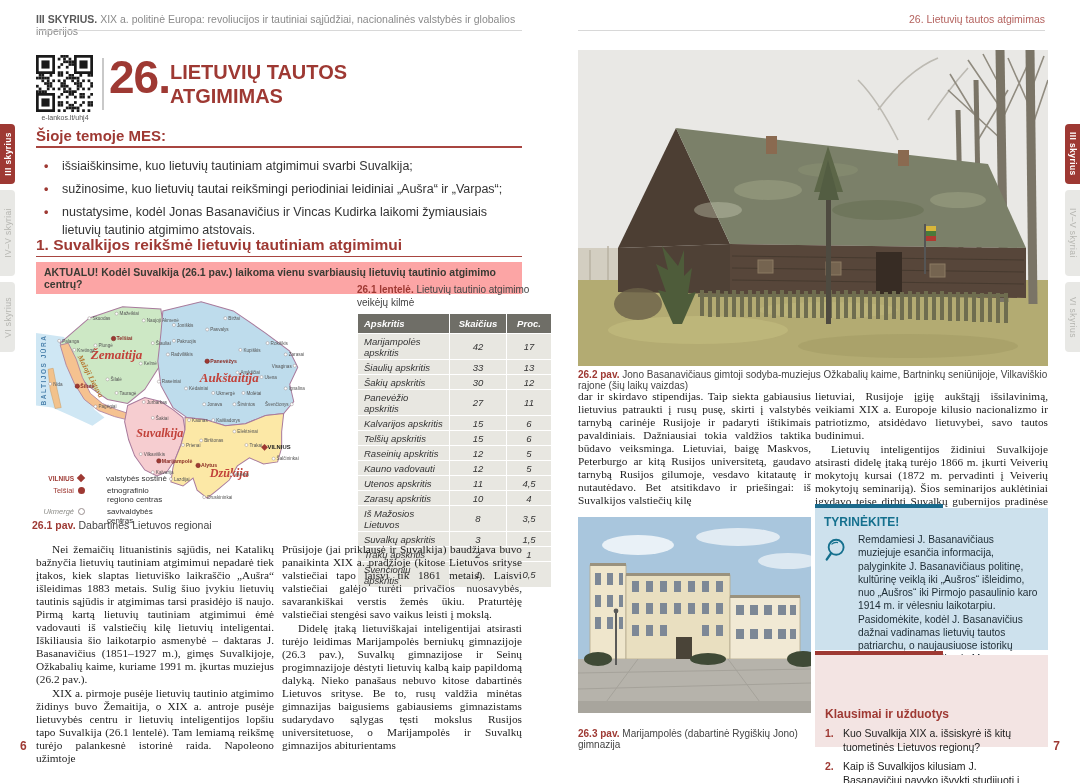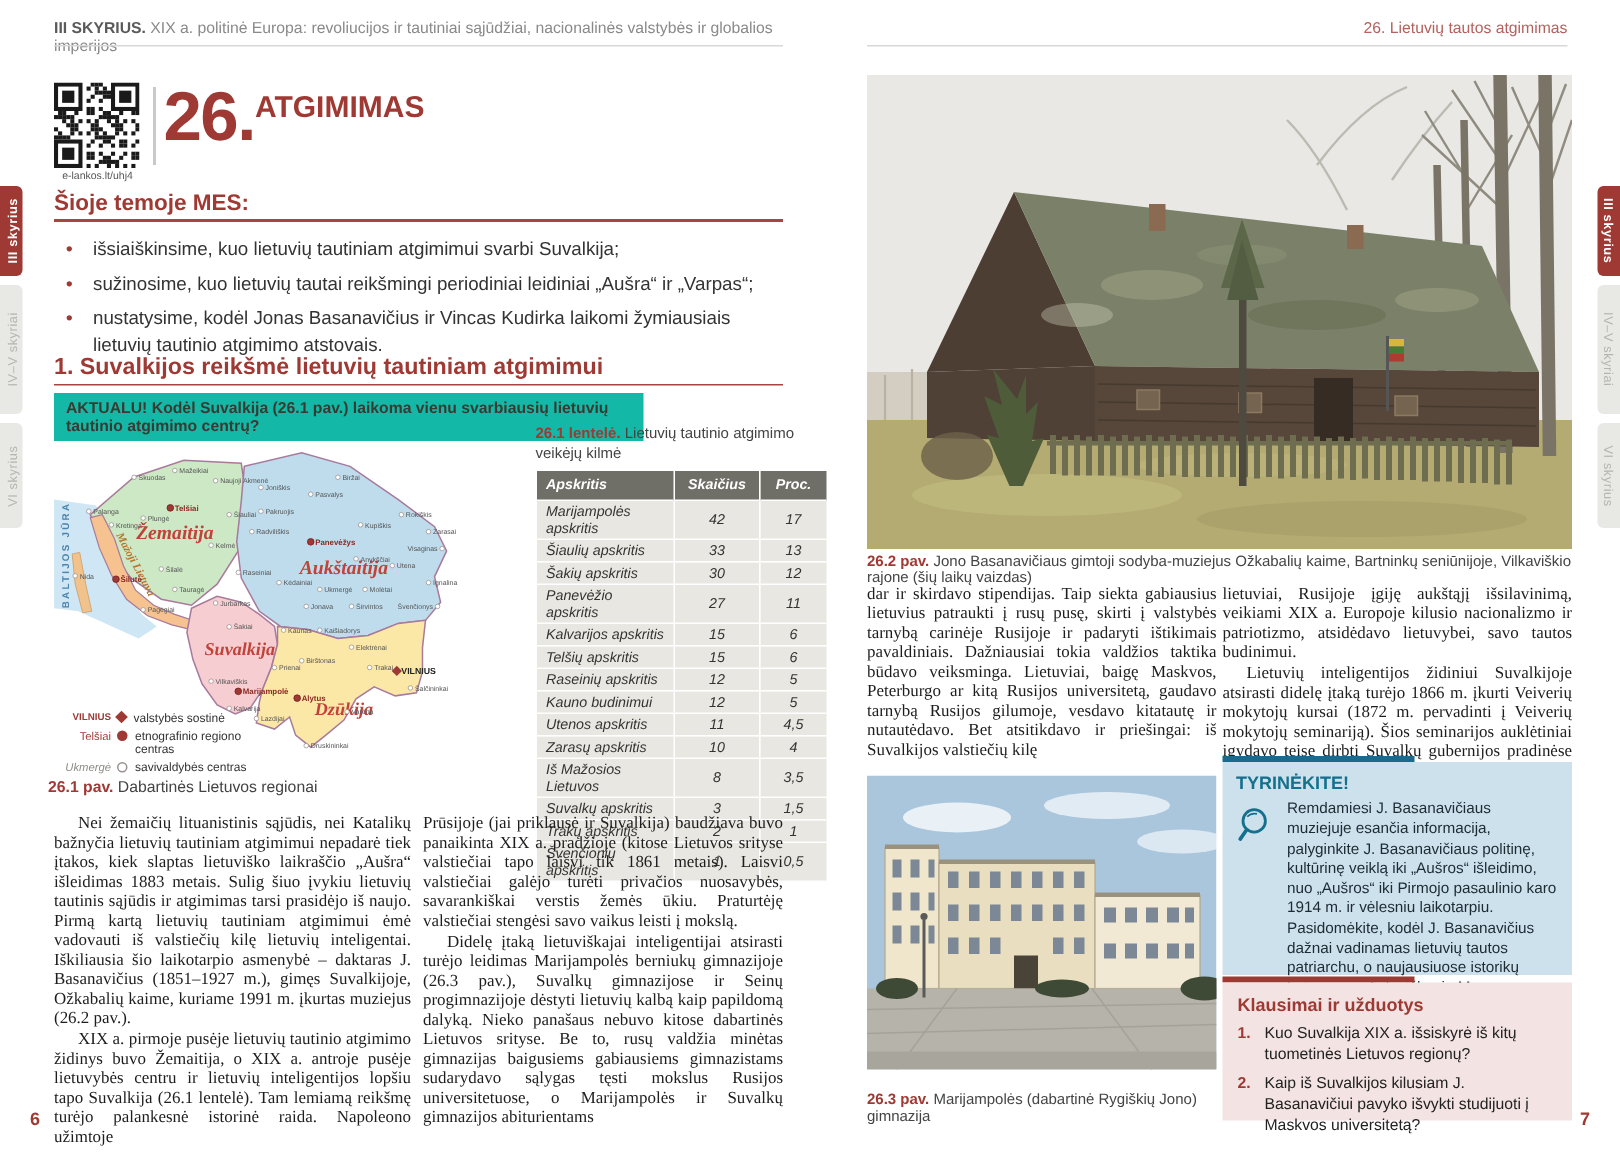--- a/index.html
+++ b/index.html
@@ -35,42 +35,42 @@
   
   .intro-head{position:absolute;left:36px;top:127px;font-size:15px;font-weight:bold;color:#9e3933;}
   .intro-rule{position:absolute;left:36px;top:146px;width:486px;height:2px;background:#a84540;}
   .goals{position:absolute;left:36px;top:152px;width:486px;margin:0;padding:0;list-style:none;}
   .goals li{position:relative;font-size:12.5px;color:#333;line-height:1.45;margin:5px 0;padding-left:26px;}
   .goals li::before{content:"•";position:absolute;left:8px;color:#9e3933;font-weight:bold;}
 
   
   .sec-title{position:absolute;left:36px;top:236px;font-size:15.5px;font-weight:bold;color:#9e3933;}
   .sec-rule{position:absolute;left:36px;top:256px;width:486px;height:1px;background:#a84540;}
-  .aktualu{position:absolute;left:36px;top:262px;width:393px;box-sizing:border-box;background:#14b8a6;
+  .aktualu{position:absolute;left:36px;top:262px;width:486px;box-sizing:border-box;background:#fca5a5;
            font-size:10.5px;font-weight:bold;color:#3a3a33;padding:4px 8px;}
 
   
   .map-wrap{position:absolute;left:32px;top:288px;width:302px;height:228px;}
   .map-wrap svg{width:100%;height:100%;}
   .region-label{font-family:"Liberation Serif",serif;font-style:italic;font-weight:bold;}
   .sea-label{font-size:6.5px;fill:#4d83ad;letter-spacing:1.5px;font-weight:bold;}
   .ct-town{font-size:4.6px;fill:#555;}
   .ct-center{font-size:5.2px;font-weight:bold;fill:#8a2b24;}
   .ct-capital{font-size:5.8px;font-weight:bold;fill:#222;}
   .map-legend{position:absolute;left:6px;top:186px;width:130px;}
   .lg-row{display:flex;align-items:flex-start;margin-bottom:2px;}
   .lg-sample{width:36px;text-align:right;margin-right:4px;flex:none;line-height:9px;}
   .lg-sample.capital{color:#9e3933;font-weight:bold;font-size:6.5px;}
   .lg-sample.center{color:#9e3933;font-size:7.5px;}
   .lg-sample.town{color:#8d8d88;font-style:italic;font-size:7.5px;}
   .lg-marker{flex:none;margin:1px 5px 0 0;}
   .m-capital{width:6px;height:6px;background:#9e3933;transform:rotate(45deg);}
   .m-center{width:7px;height:7px;border-radius:50%;background:#9e3933;}
   .m-town{width:5px;height:5px;border-radius:50%;border:1px solid #9a8f8f;background:#fff;}
-  .lg-label{font-size:8px;color:#333;line-height:9.5px;}
+  .lg-label{font-size:8px;color:#333;line-height:9.5px;margin-left:17px;}
   .fig-cap{font-size:10.5px;color:#444;}
   .fig-cap b{color:#9e3933;}
   .map-caption{position:absolute;left:32px;top:519px;width:300px;}
 
   
   .table-block{position:absolute;left:357px;top:283px;width:194px;}
   .tbl-cap{font-size:10px;color:#444;line-height:1.3;margin-bottom:5px;}
   .tbl-cap b{color:#9e3933;}
   table.origins{width:100%;border-collapse:collapse;font-size:9.5px;font-style:italic;}
   table.origins th{background:#6f6e67;color:#fff;text-align:left;padding:4px 6px;font-size:9.5px;border-left:1px solid #fff;}
@@ -101,21 +101,21 @@
            background:#cde1ed;padding:7px 9px 6px 9px;}
   .tyr-title{font-size:12px;font-weight:bold;color:#15708e;margin-bottom:4px;}
   .tyr-body{display:flex;}
   .tyr-icon{flex:none;width:34px;padding-top:4px;}
   .tyr-text{font-size:10.2px;line-height:1.3;color:#1d2b33;}
 
   
   .q-bar{position:absolute;left:815px;top:651px;width:128px;height:4px;background:#9e3933;}
   .q-box{position:absolute;left:815px;top:655px;width:233px;height:92px;box-sizing:border-box;
          background:#f3e4e3;padding:8px 10px;}
-  .q-title{font-size:12px;font-weight:bold;color:#9e3933;margin-bottom:6px;}
+  .q-title{font-size:12px;font-weight:bold;color:#9e3933;margin-bottom:6px;margin-top:44px;}
   .q-item{display:flex;font-size:10.5px;line-height:1.3;color:#222;margin-bottom:6px;}
   .q-num{flex:none;width:18px;color:#9e3933;font-weight:bold;}
 
   .pn{position:absolute;top:739px;font-size:12px;font-weight:bold;color:#9e3933;}
   .pn-l{left:20px;} .pn-r{right:20px;}
 </style>
 </head>
 <body>
 
 <div class="spread">
@@ -273,20 +273,21 @@
         <rect x="15" y="1" width="5" height="5" fill="#fff"></rect>
         <rect x="16" y="2" width="3" height="3" fill="#1a1a1a"></rect>
         <rect x="0" y="14" width="7" height="7" fill="#1a1a1a"></rect>
         <rect x="1" y="15" width="5" height="5" fill="#fff"></rect>
         <rect x="2" y="16" width="3" height="3" fill="#1a1a1a"></rect>
       </svg></div>
   <div class="qr-label">e-lankos.lt/uhj4</div>
   <div class="chap-div"></div>
   <div class="chap-num">26.</div>
   <div class="chap-title">
+    <div>LIETUVIŲ TAUTOS</div>
     <div>ATGIMIMAS</div>
   </div>
 
   <div class="intro-head">Šioje temoje MES:</div>
   <div class="intro-rule"></div>
   <ul class="goals">
       <li>išsiaiškinsime, kuo lietuvių tautiniam atgimimui svarbi Suvalkija;</li>
       <li>sužinosime, kuo lietuvių tautai reikšmingi periodiniai leidiniai „Aušra“ ir „Varpas“;</li>
       <li>nustatysime, kodėl Jonas Basanavičius ir Vincas Kudirka laikomi žymiausiais lietuvių tautinio atgimimo atstovais.</li>
     </ul>
@@ -477,21 +478,21 @@
             <td>Telšių apskritis</td>
             <td class="num">15</td>
             <td class="num">6</td>
           </tr>
           <tr>
             <td>Raseinių apskritis</td>
             <td class="num">12</td>
             <td class="num">5</td>
           </tr>
           <tr>
-            <td>Kauno budinimui</td>
+            <td>Kauno vadovauti</td>
             <td class="num">12</td>
             <td class="num">5</td>
           </tr>
           <tr>
             <td>Utenos apskritis</td>
             <td class="num">11</td>
             <td class="num">4,5</td>
           </tr>
           <tr>
             <td>Zarasų apskritis</td>

